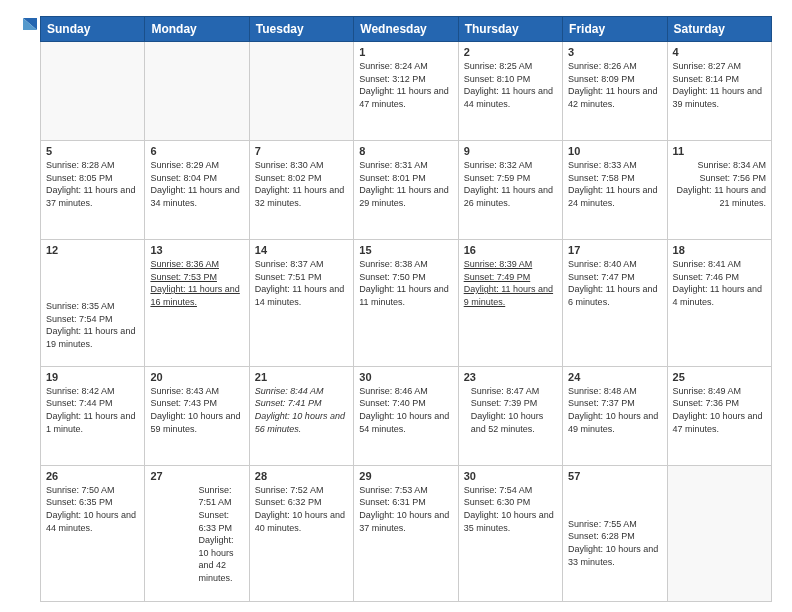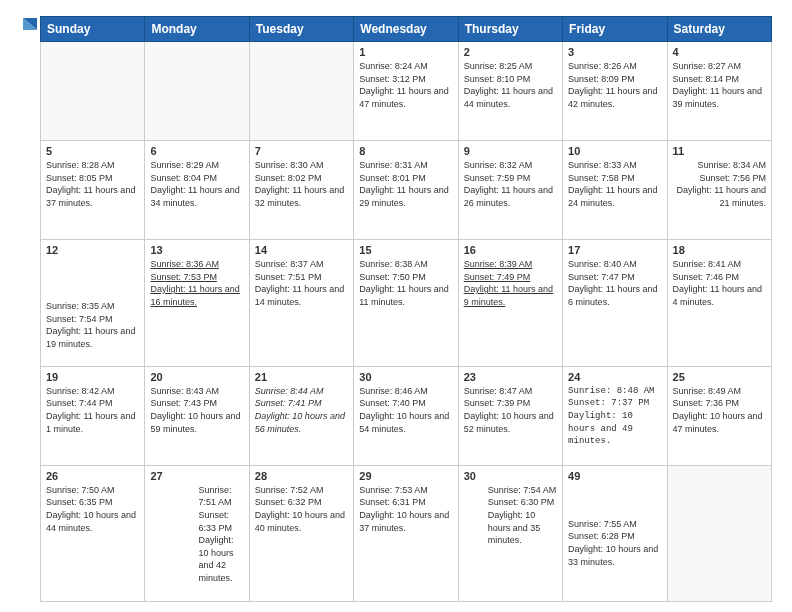--- a/index.html
+++ b/index.html
@@ -256,27 +256,27 @@
 Daylight: 10 hours and 56 minutes.</div>
           </td>
           <td>
             <span class="day-num">30</span>
             <div class="day-info" style="white-space: pre-line;">Sunrise: 8:46 AM
 Sunset: 7:40 PM
 Daylight: 10 hours and 54 minutes.</div>
           </td>
           <td>
             <span class="day-num">23</span>
-            <div class="day-info" style="white-space: pre-line;">Sunrise: 8:47 AM
+            <div class="day-info" style="white-space: pre-line; margin-left: 7px;">Sunrise: 8:47 AM
 Sunset: 7:39 PM
 Daylight: 10 hours and 52 minutes.</div>
           </td>
           <td>
             <span class="day-num">24</span>
-            <div class="day-info" style="white-space: pre-line; font-family: Liberation Mono, monospace;">Sunrise: 8:48 AM
+            <div class="day-info" style="white-space: pre-line;">Sunrise: 8:48 AM
 Sunset: 7:37 PM
 Daylight: 10 hours and 49 minutes.</div>
           </td>
           <td>
             <span class="day-num">25</span>
             <div class="day-info" style="white-space: pre-line;">Sunrise: 8:49 AM
 Sunset: 7:36 PM
 Daylight: 10 hours and 47 minutes.</div>
           </td>
         </tr>
@@ -300,26 +300,26 @@
 Daylight: 10 hours and 40 minutes.</div>
           </td>
           <td>
             <span class="day-num">29</span>
             <div class="day-info" style="white-space: pre-line;">Sunrise: 7:53 AM
 Sunset: 6:31 PM
 Daylight: 10 hours and 37 minutes.</div>
           </td>
           <td>
             <span class="day-num">30</span>
-            <div class="day-info" style="white-space: pre-line; margin-left: 24px;">Sunrise: 7:54 AM
+            <div class="day-info" style="white-space: pre-line;">Sunrise: 7:54 AM
 Sunset: 6:30 PM
 Daylight: 10 hours and 35 minutes.</div>
           </td>
           <td>
-            <span class="day-num">49</span>
+            <span class="day-num">57</span>
             <div class="day-info" style="white-space: pre-line; margin-top: 36px;">Sunrise: 7:55 AM
 Sunset: 6:28 PM
 Daylight: 10 hours and 33 minutes.</div>
           </td>
           <td class="empty"></td>
         </tr>
       </tbody>
   </table>
 </div>
 

